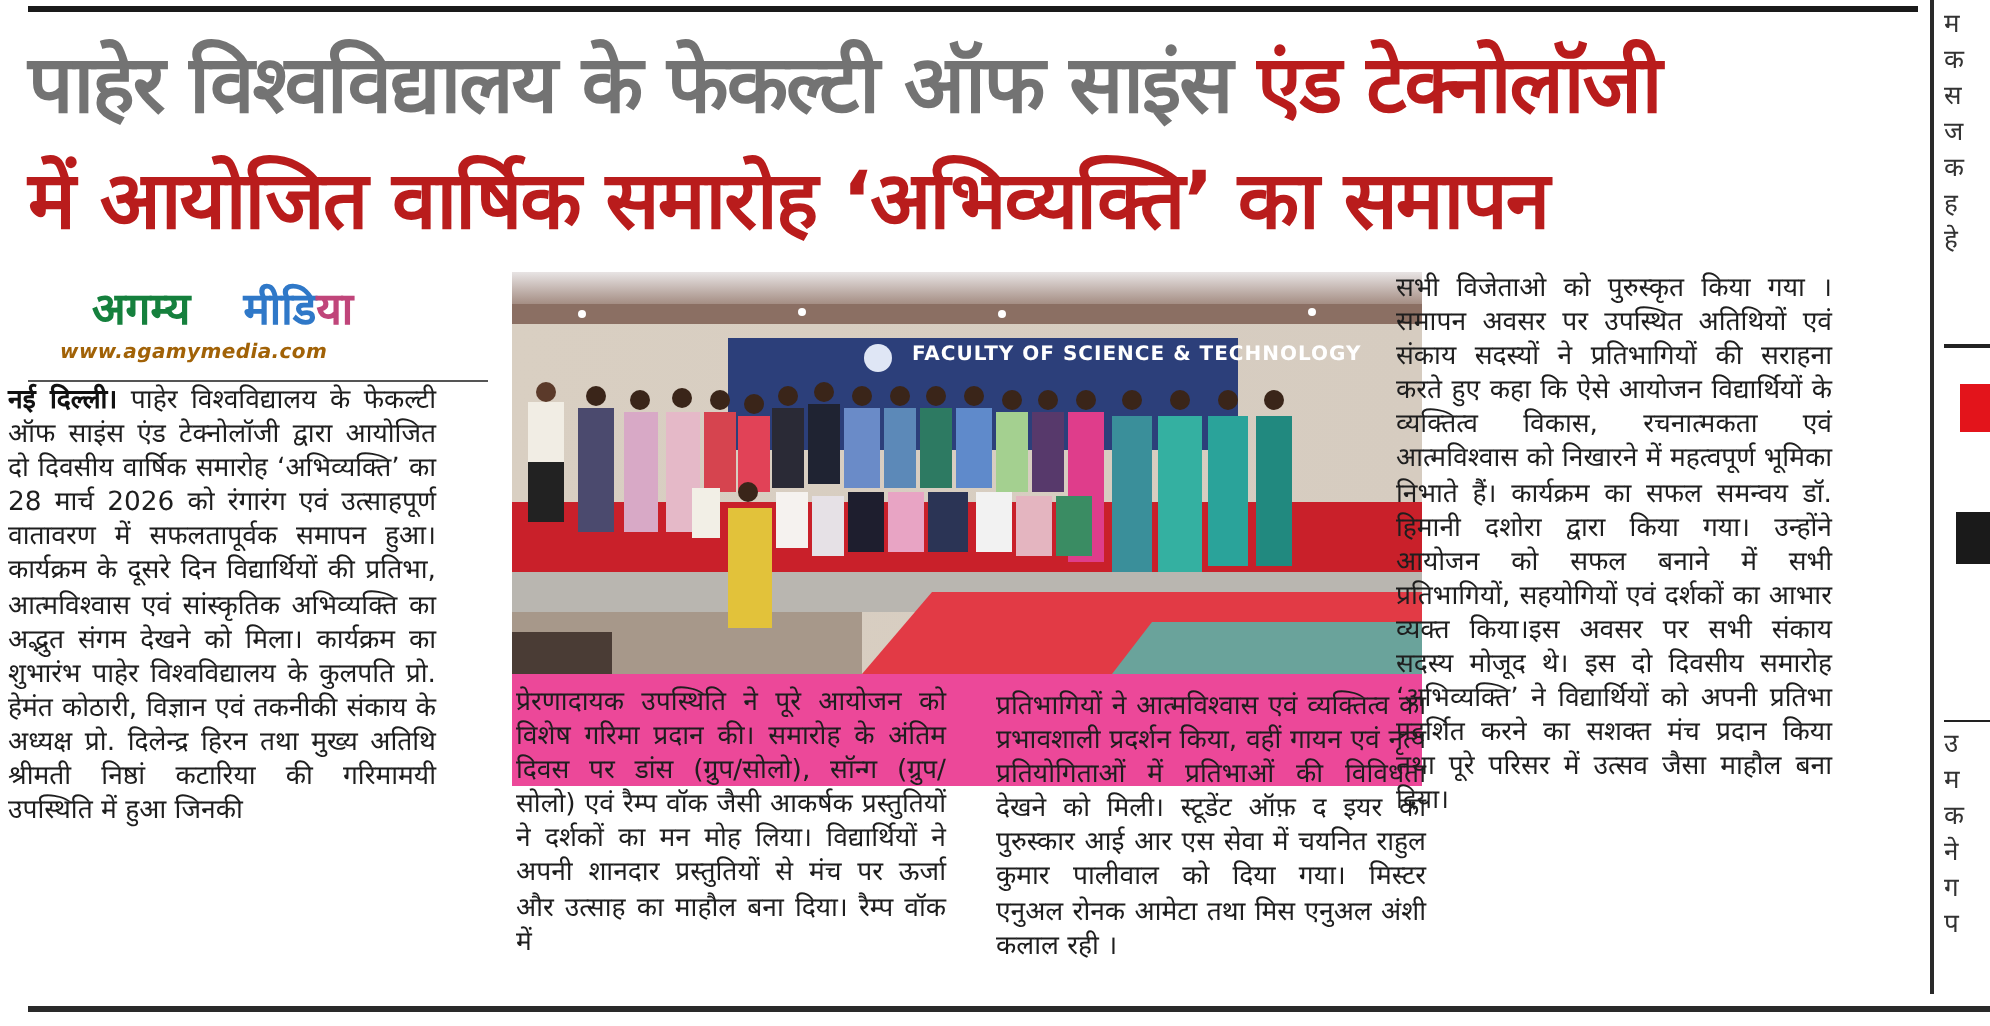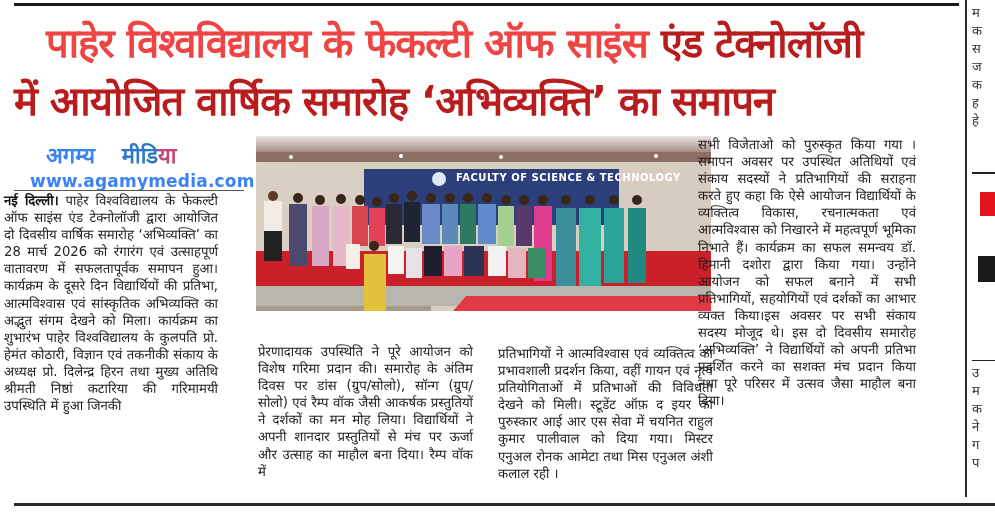--- a/index.html
+++ b/index.html
@@ -6,38 +6,38 @@
     html, body { width: 995px; height: 513px; background: #ffffff; overflow: hidden; }
     body { position: relative; font-family: "DejaVu Sans", sans-serif; color: #1c1c1c; }
 
     .top-rule { position: absolute; left: 14px; top: 3px; width: 945px; height: 3px; background: #1a1a1a; }
     .bottom-rule { position: absolute; left: 14px; top: 503px; width: 981px; height: 3px; background: #2a2a2a; }
     .col-divider { position: absolute; left: 965px; top: 0; width: 2px; height: 497px; background: #2a2a2a; }
 
     .headline { position: absolute; left: 14px; font-weight: bold; font-family: "DejaVu Sans", sans-serif; white-space: nowrap; letter-spacing: -1px; }
     .headline.l1 { top: 18px; font-size: 40px; line-height: 50px; }
     .headline.l2 { top: 76px; font-size: 40px; line-height: 50px; text-align: center; }
-    .hl-red { color: #ef4444; margin-left: 32px; }
+    .hl-red { color: #737373; }
     .hl-black { color: #b91c1c; }
 
     .logo { position: absolute; left: 46px; top: 142px; font-size: 22px; font-weight: bold; line-height: 28px; white-space: nowrap; }
-    .logo .w1 { color: #3b82f6; }
+    .logo .w1 { color: #15803d; }
     .logo .w2 { color: #2f78c8; margin-left: 19px; }
     .logo .w3 { color: #c0457a; }
-    .site-url { position: absolute; left: 30px; top: 171px; font-size: 17px; font-weight: bold; color: #3b82f6; letter-spacing: 0.2px; }
+    .site-url { position: absolute; left: 30px; top: 171px; font-size: 10px; font-weight: bold; color: #a16207; letter-spacing: 0.2px; font-style: italic; }
     .logo-rule { position: absolute; left: 14px; top: 190px; width: 230px; height: 1px; background: #555; }
 
     .col-text { position: absolute; font-size: 13.2px; line-height: 17.1px; color: #1e1e1e; text-align: justify; font-family: "DejaVu Sans", sans-serif; }
     .col-text .dateline { font-weight: bold; color: #111; }
     .col1 { left: 4px; top: 192px; width: 214px; }
     .col2 { left: 258px; top: 343px; width: 215px; }
     .col3 { left: 498px; top: 345px; width: 215px; }
     .col4 { left: 698px; top: 136px; width: 218px; }
 
-    .photo { position: absolute; left: 256px; top: 136px; width: 455px; height: 175px; overflow: hidden; background: #ec4899; }
+    .photo { position: absolute; left: 256px; top: 136px; width: 455px; height: 257px; overflow: hidden; background: #ec4899; }
     .photo svg { display: block; }
     .photo-caption-banner { position: absolute; left: 420px; top: 172px; color: #ffffff; font-size: 10px; font-weight: bold; letter-spacing: 0.5px; white-space: nowrap; }
 
     .edge-col { position: absolute; left: 972px; font-size: 13px; line-height: 18px; color: #333; width: 24px; overflow: hidden; white-space: nowrap; }
     .edge-top { top: 4px; }
     .edge-bottom { top: 364px; }
     .edge-rule { position: absolute; left: 972px; width: 23px; height: 2px; background: #222; }
     .edge-red { position: absolute; left: 980px; top: 192px; width: 15px; height: 24px; background: #e3141b; }
     .edge-black { position: absolute; left: 978px; top: 256px; width: 17px; height: 26px; background: #1a1a1a; }
   </style>

